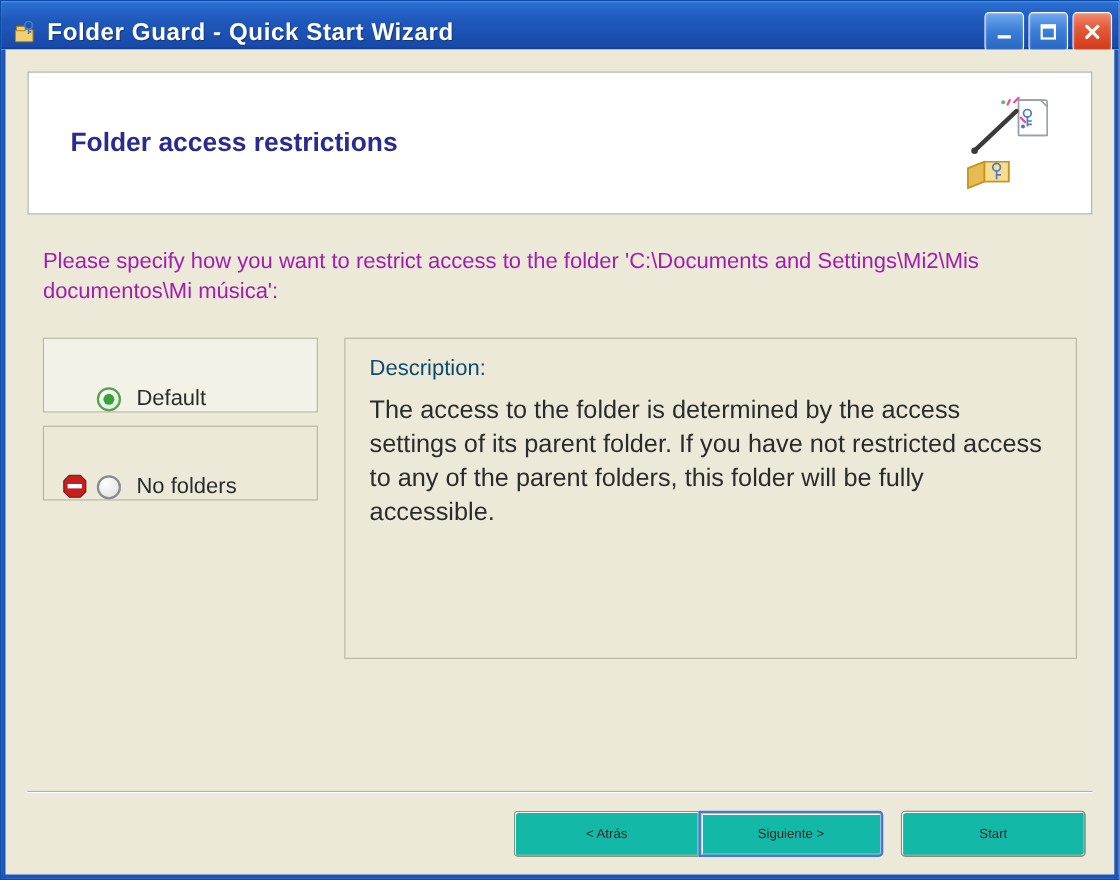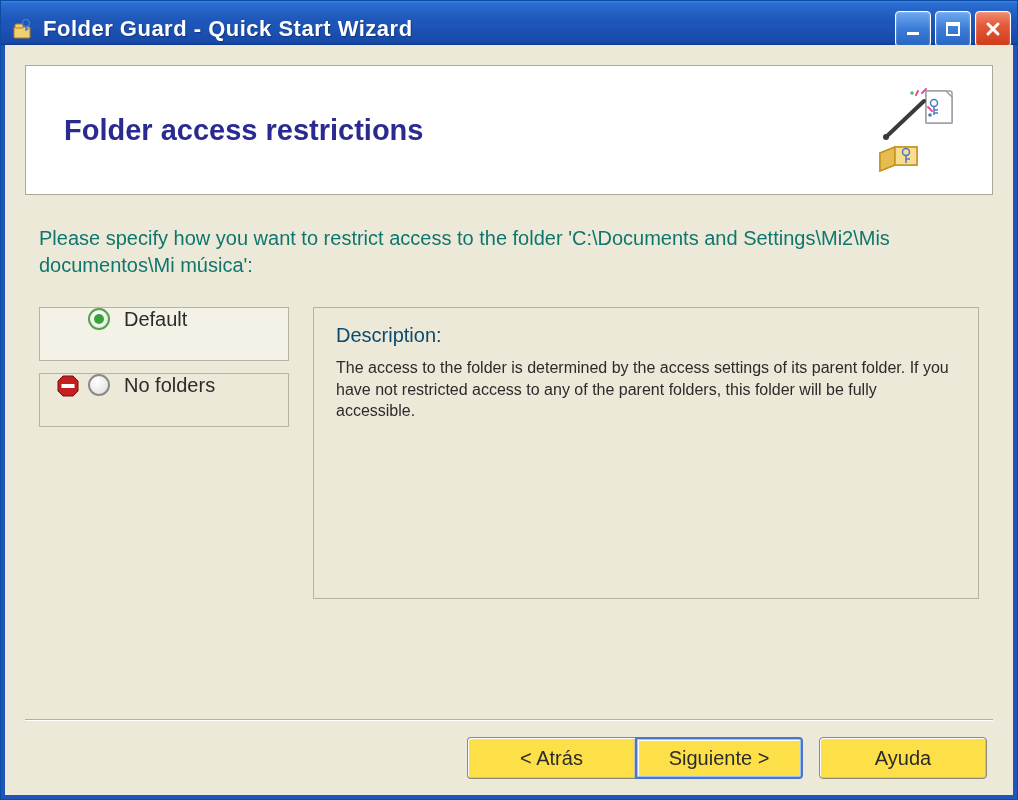--- a/index.html
+++ b/index.html
@@ -77,53 +77,53 @@
     border: 1px solid #aba99a;
     padding: 18px 24px;
     display: flex;
     align-items: center;
     justify-content: space-between;
     min-height: 130px;
   }
   .page-title {
     color: #2a2a8f;
     font-family: "Microsoft Sans Serif", Tahoma, Arial, sans-serif;
-    font-size: 29px;
+    font-size: 24px;
     font-weight: bold;
     margin-left: 14px;
   }
   .wizard-icon-wrap {
     width: 90px;
     height: 90px;
     position: relative;
     margin-right: 6px;
   }
   .instruction {
     margin: 30px 14px 28px 14px;
     font-size: 20px;
-    color: #0f766e;
+    color: #a21caf;
     line-height: 1.35;
   }
   .main-row {
     display: flex;
     gap: 24px;
     margin: 0 14px;
   }
   .options-col {
     width: 250px;
     display: flex;
     flex-direction: column;
     gap: 12px;
   }
   .option-item {
     border: 1px solid #b7b3a3;
     background: #ece9d8;
-    height: 54px;
-    display: flex;
-    align-items: flex-start;
+    height: 68px;
+    display: flex;
+    align-items: flex-end;
     padding-left: 16px;
     gap: 8px;
     cursor: pointer;
   }
   .option-item.first {
     background: #f4f2e6;
   }
   .opt-icon {
     width: 24px;
     height: 24px;
@@ -162,42 +162,42 @@
     background: #ece9d8;
     padding: 16px 22px;
     min-height: 292px;
   }
   .desc-title {
     font-size: 20px;
     color: #0c4a6e;
     margin-bottom: 10px;
   }
   .desc-text {
-    font-size: 16px;
+    font-size: 23px;
     color: #2b2b2b;
     line-height: 1.35;
   }
   .divider {
     height: 2px;
     background: linear-gradient(to bottom, #b4b09f 50%, #ffffff 50%);
     margin: 28px 0 16px 0;
   }
   .footer {
     display: flex;
     justify-content: flex-end;
     gap: 0;
     padding-right: 6px;
   }
   .btn {
     height: 42px;
     min-width: 168px;
-    background: #fde047;
+    background: #14b8a6;
     border: 1px solid #8e8a78;
     border-radius: 4px;
-    font-size: 20px;
+    font-size: 12px;
     color: #2b2b2b;
     cursor: pointer;
     box-shadow: inset 1px 1px 0 #fff, inset -1px -1px 0 #c6c2b2;
     display: flex;
     align-items: center;
     justify-content: center;
     margin-left: 16px;
   }
   .btn.default {
     border: 2px solid #4b77c9;
@@ -329,18 +329,18 @@
 
     <div style="flex:1"></div>
 
     <div class="divider"></div>
 
     <div class="footer">
       <div class="btn-pair">
         <button class="btn">&lt; Atrás</button>
         <button class="btn default">Siguiente &gt;</button>
       </div>
-      <button class="btn">Ayuda</button>
+      <button class="btn">Start</button>
     </div>
 
   </div>
 
 </div>
 
 </body></html>

